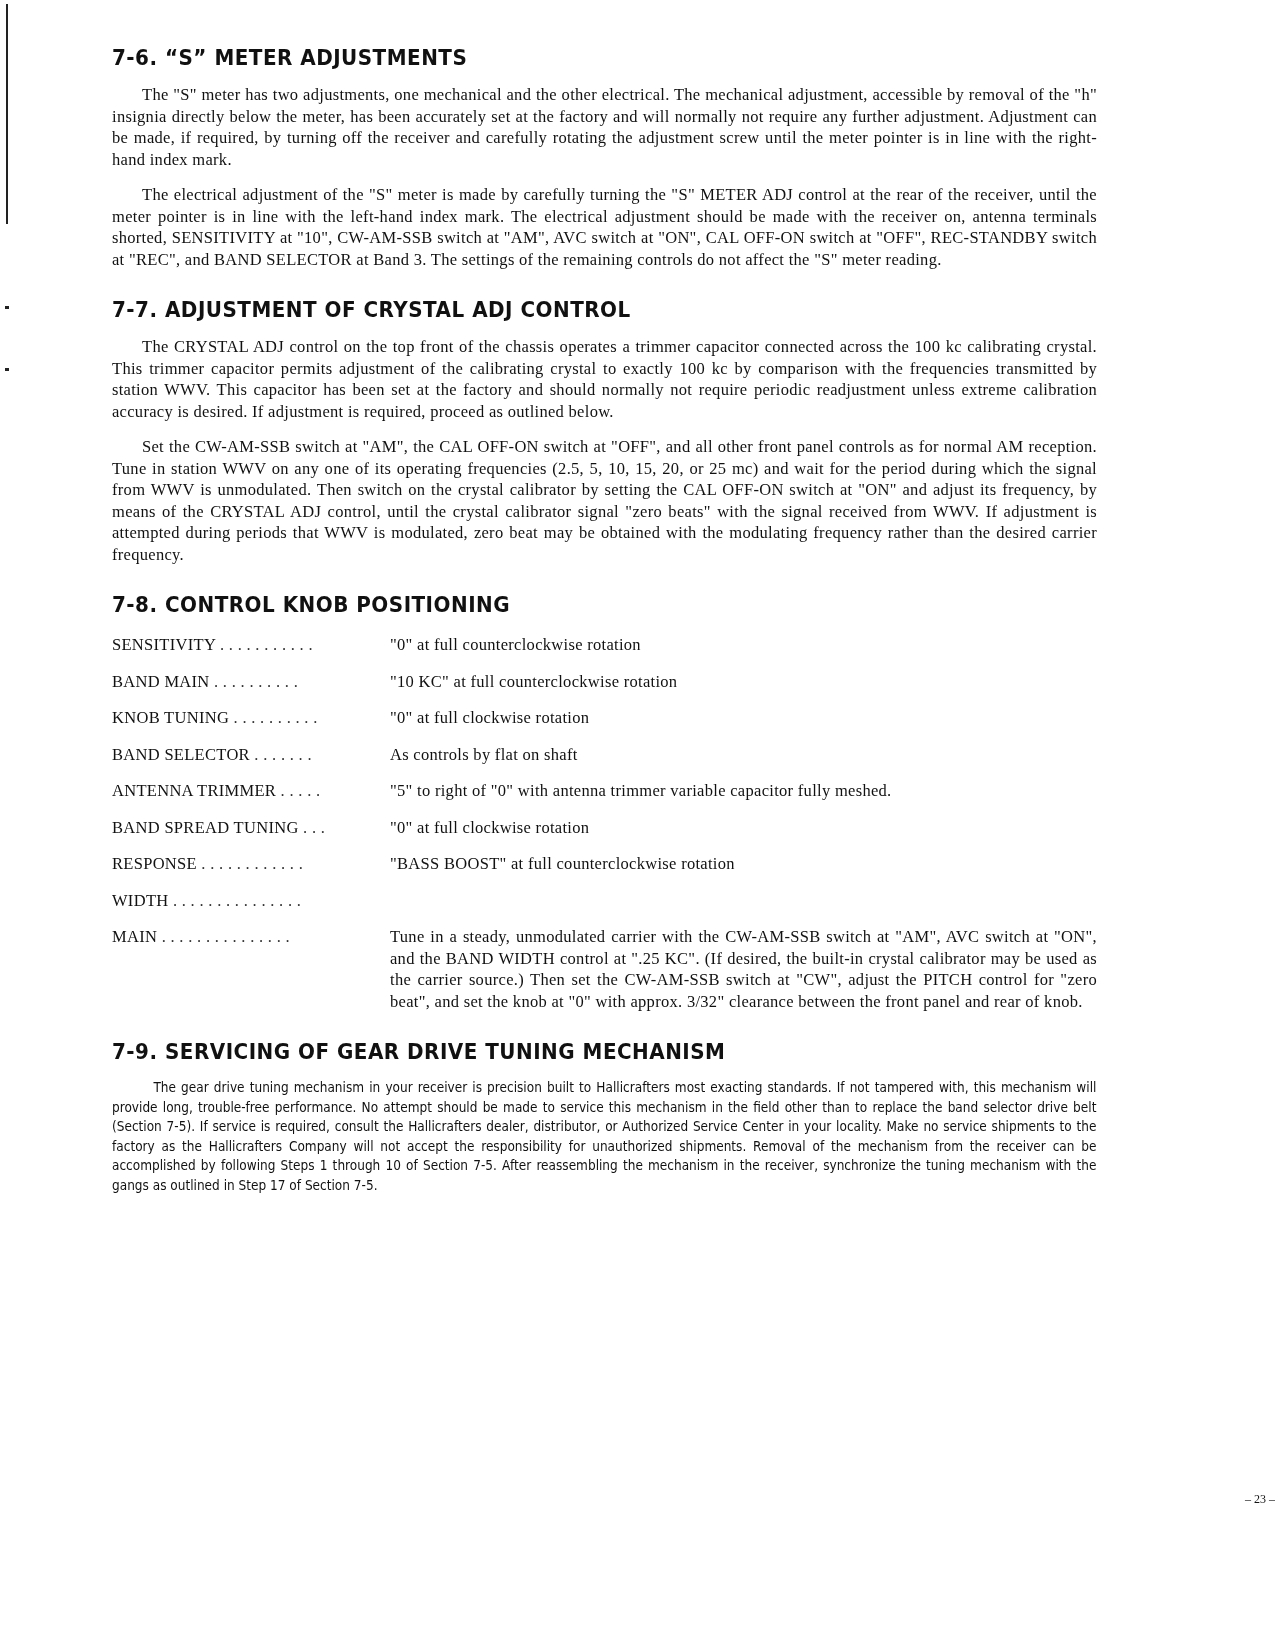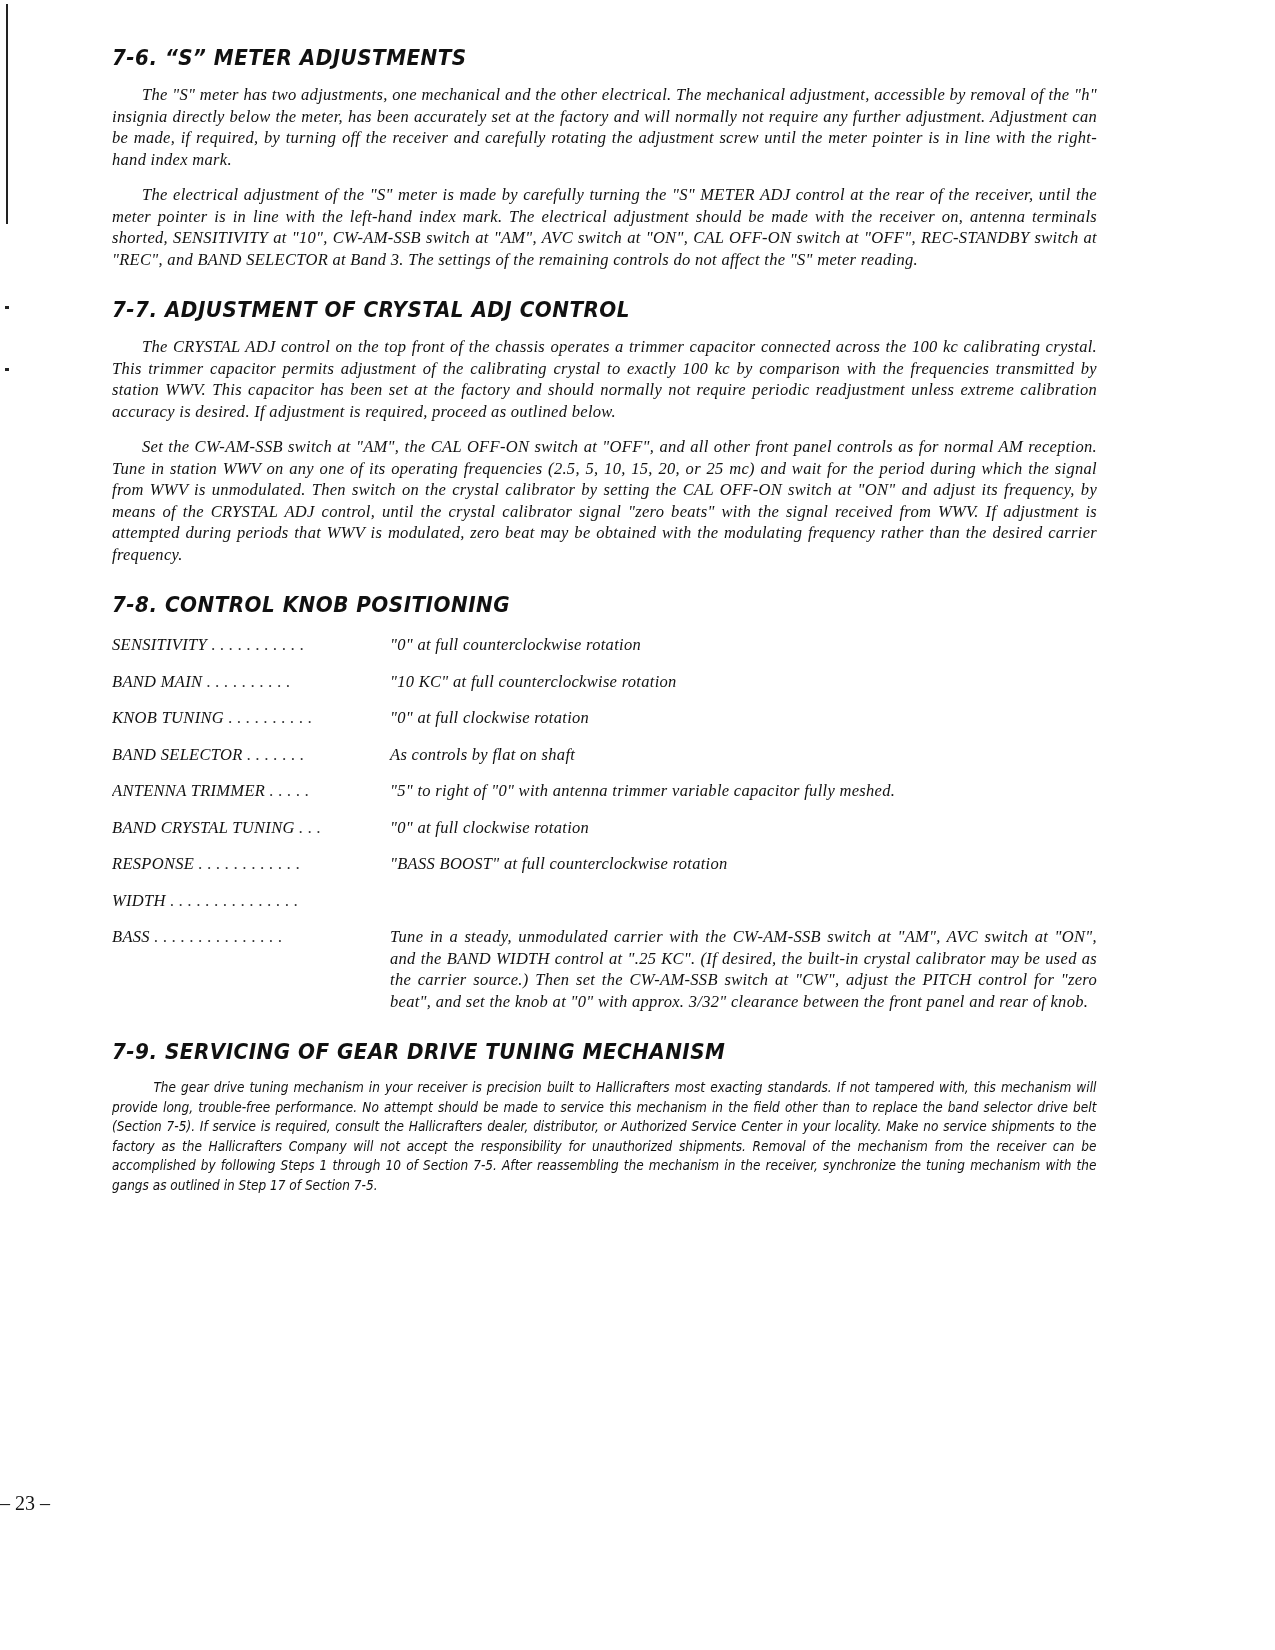--- a/index.html
+++ b/index.html
@@ -2,28 +2,28 @@
 <html><head>
 <meta charset="utf-8">
 <style>
   html, body { margin: 0; padding: 0; background: #ffffff; }
   body { width: 1275px; height: 1650px; position: relative; overflow: hidden; color: #111; }
   .scan-edge { position: absolute; left: 6px; top: 4px; width: 2px; height: 220px; background: #222; }
   .scan-dot { position: absolute; left: 5px; width: 4px; height: 3px; background: #222; }
   .page { position: absolute; left: 112px; top: 46px; width: 985px; }
   h2 { font-family: "DejaVu Sans", sans-serif; font-weight: bold; font-size: 21px; letter-spacing: 0.5px; margin: 0 0 14px 0; transform: scaleX(0.95); transform-origin: left; }
   p.body { font-family: "Liberation Serif", serif; font-size: 16.5px; line-height: 21.5px; margin: 0 0 14px 0; text-align: justify; text-indent: 30px; letter-spacing: 0.3px; }
-  .sec { margin-bottom: 28px; font-style: italic; }
+  .sec { margin-bottom: 28px; }
   .knobs { margin-top: 17px; }
   .knob-row { display: flex; font-family: "Liberation Serif", serif; font-size: 16.5px; line-height: 21.5px; margin-bottom: 15px; letter-spacing: 0.3px; }
   .knob-name { width: 278px; flex: none; white-space: nowrap; overflow: hidden; }
   .knob-name .dots { color: #333; }
   .knob-val { flex: 1; text-align: justify; }
   p.small { font-family: "DejaVu Sans", sans-serif; font-size: 13.2px; line-height: 19.5px; margin: 0; text-align: justify; text-indent: 45px; transform: scaleX(0.92); transform-origin: left; width: 1070px; }
-  .pagenum { position: absolute; left: 0; width: 1275px; top: 1492px; text-align: left; font-family: "Liberation Serif", serif; font-size: 20px; }
+  .pagenum { position: absolute; left: 0; width: 1275px; top: 1492px; text-align: right; font-family: "Liberation Serif", serif; font-size: 12px; }
 </style>
 </head>
 <body>
 
 <div class="scan-edge"></div>
 <div class="scan-dot" style="top:306px"></div>
 <div class="scan-dot" style="top:368px"></div>
 
 <div class="page">
 
@@ -56,32 +56,32 @@
       </div>
       <div class="knob-row">
         <div class="knob-name"><span>BAND SELECTOR</span><span class="dots"> . . . . . . .</span></div>
         <div class="knob-val">As controls by flat on shaft</div>
       </div>
       <div class="knob-row">
         <div class="knob-name"><span>ANTENNA TRIMMER</span><span class="dots"> . . . . .</span></div>
         <div class="knob-val">"5" to right of "0" with antenna trimmer variable capacitor fully meshed.</div>
       </div>
       <div class="knob-row">
-        <div class="knob-name"><span>BAND CRYSTAL TUNING</span><span class="dots"> . . .</span></div>
+        <div class="knob-name"><span>BAND SPREAD TUNING</span><span class="dots"> . . .</span></div>
         <div class="knob-val">"0" at full clockwise rotation</div>
       </div>
       <div class="knob-row">
         <div class="knob-name"><span>RESPONSE</span><span class="dots"> . . . . . . . . . . . .</span></div>
         <div class="knob-val">"BASS BOOST" at full counterclockwise rotation</div>
       </div>
       <div class="knob-row">
         <div class="knob-name"><span>WIDTH</span><span class="dots"> . . . . . . . . . . . . . . .</span></div>
       </div>
       <div class="knob-row">
-        <div class="knob-name"><span>BASS</span><span class="dots"> . . . . . . . . . . . . . . .</span></div>
+        <div class="knob-name"><span>MAIN</span><span class="dots"> . . . . . . . . . . . . . . .</span></div>
         <div class="knob-val">Tune in a steady, unmodulated carrier with the CW-AM-SSB switch at "AM", AVC switch at "ON", and the BAND WIDTH control at ".25 KC". (If desired, the built-in crystal calibrator may be used as the carrier source.) Then set the CW-AM-SSB switch at "CW", adjust the PITCH control for "zero beat", and set the knob at "0" with approx. 3/32" clearance between the front panel and rear of knob.</div>
       </div>
     </div>
   </div>
 
   <div class="sec">
     <h2>7-9. SERVICING OF GEAR DRIVE TUNING MECHANISM</h2>
     <p class="small">The gear drive tuning mechanism in your receiver is precision built to Hallicrafters most exacting standards. If not tampered with, this mechanism will provide long, trouble-free performance. No attempt should be made to service this mechanism in the field other than to replace the band selector drive belt (Section 7-5). If service is required, consult the Hallicrafters dealer, distributor, or Authorized Service Center in your locality. Make no service shipments to the factory as the Hallicrafters Company will not accept the responsibility for unauthorized shipments. Removal of the mechanism from the receiver can be accomplished by following Steps 1 through 10 of Section 7-5. After reassembling the mechanism in the receiver, synchronize the tuning mechanism with the gangs as outlined in Step 17 of Section 7-5.</p>
   </div>
 </div>

